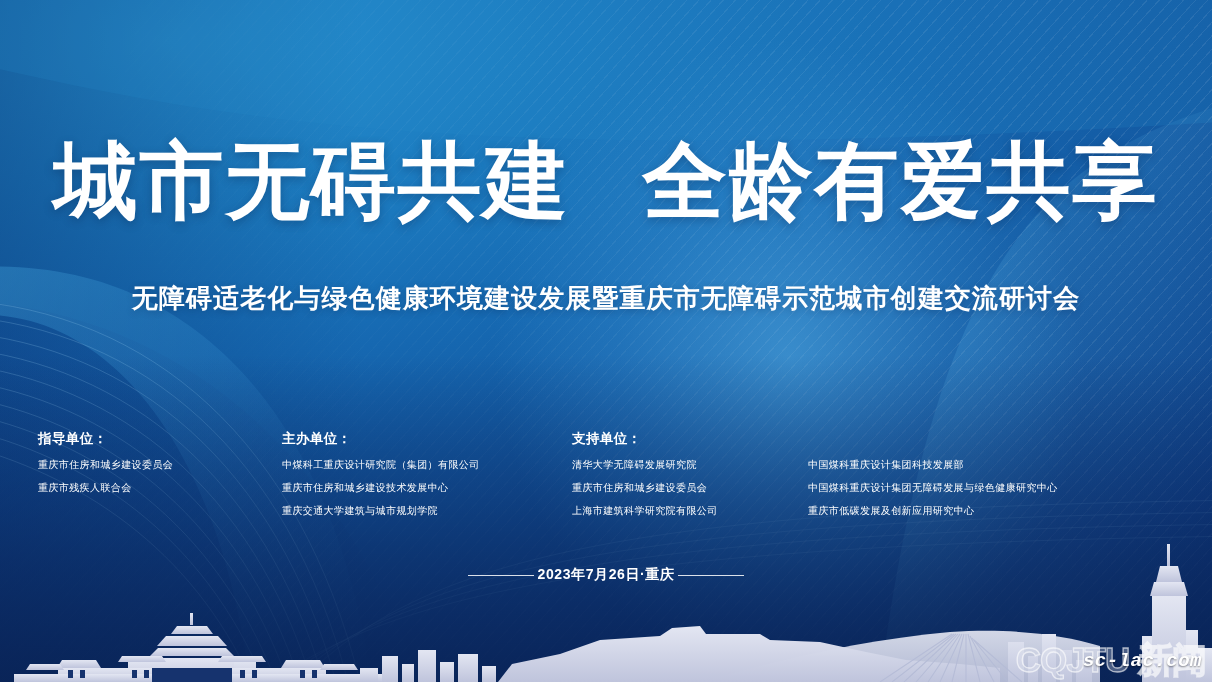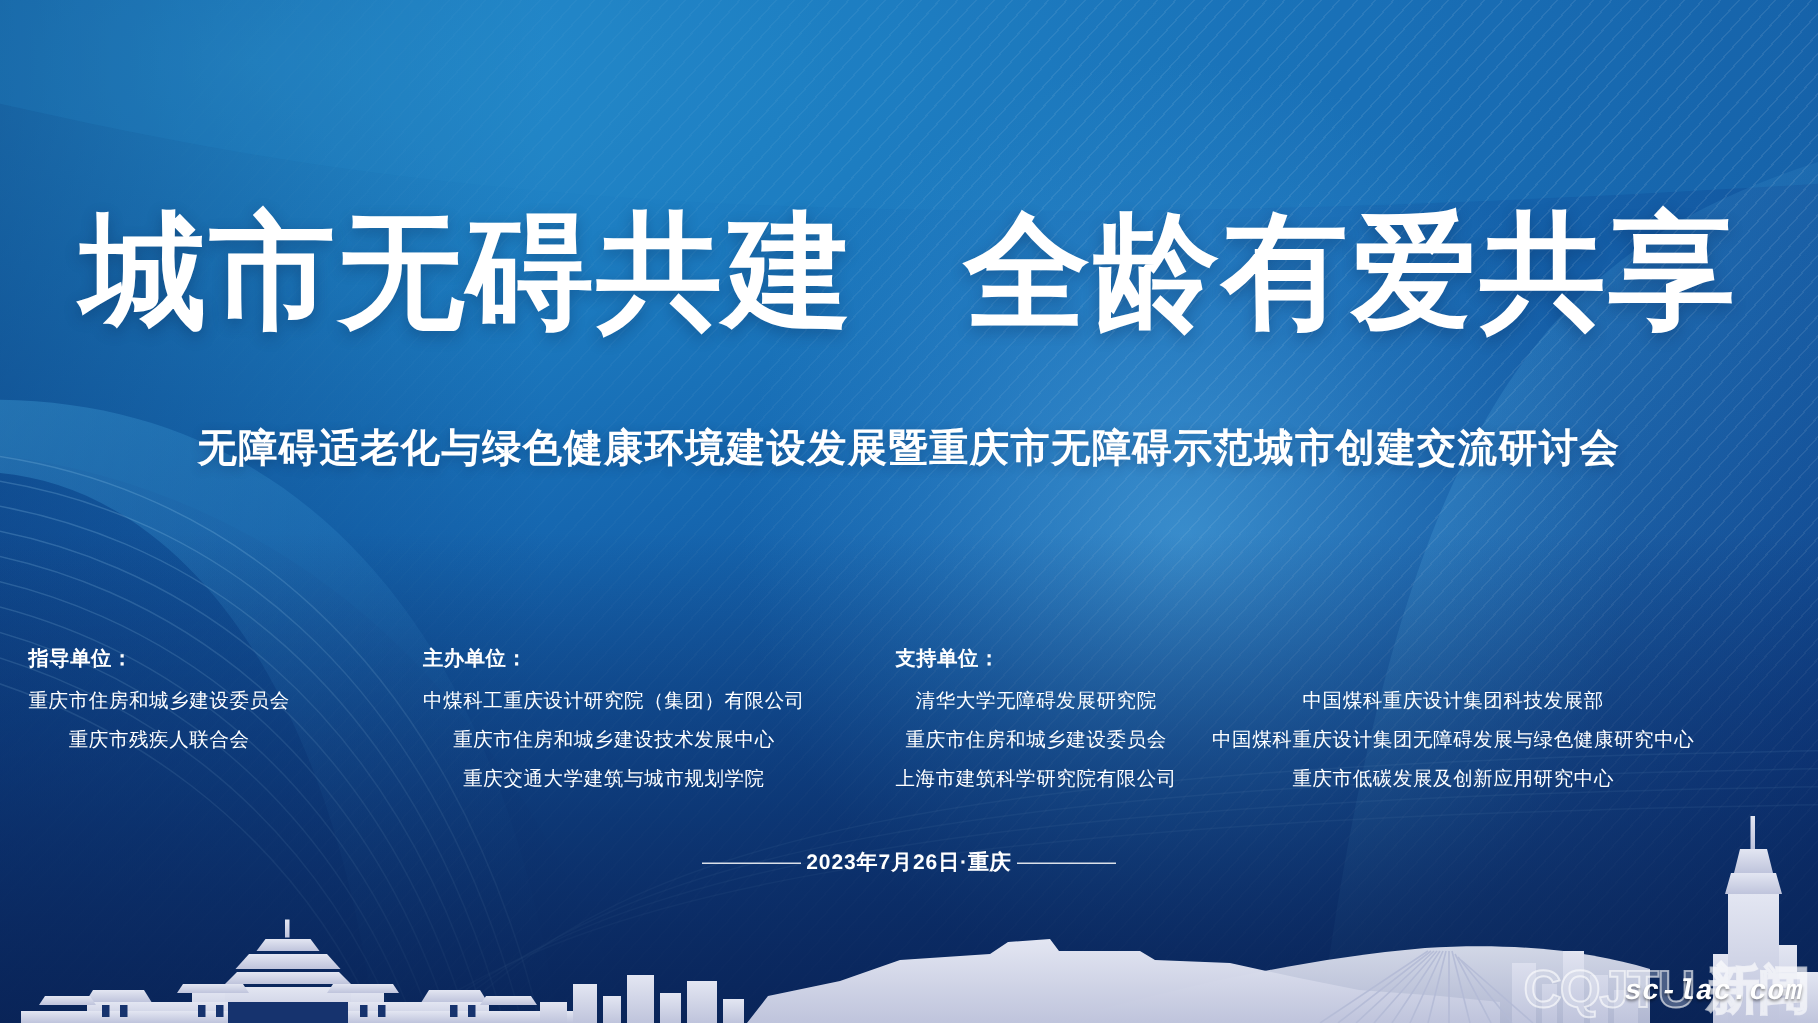--- a/index.html
+++ b/index.html
@@ -100,44 +100,43 @@
     text-shadow: 0 2px 7px rgba(6,30,70,0.30);
   }
 
   .orgs {
     position: absolute;
     left: 0; right: 0;
     top: 432px;
     height: 110px;
   }
   .org-col { position: absolute; top: 0; }
-  .org-col.c1 { left: 19px; }
+  .org-col.c1 { left: 38px; }
   .org-col.c2 { left: 282px; }
-  .org-col.c3 { left: 597px; }
+  .org-col.c3 { left: 572px; }
   .org-col.c4 { left: 808px; }
 
   .org-head {
     color: #ffffff;
     font-size: 13.5px;
     font-weight: 700;
     line-height: 1;
     margin-bottom: 14px;
     white-space: nowrap;
     letter-spacing: 0.4px;
   }
   .org-head.spacer { visibility: hidden; }
   .org-item {
     color: #ffffff;
-    font-size: 13px;
+    font-size: 10px;
     font-weight: 500;
     line-height: 1;
     margin-bottom: 13px;
     white-space: nowrap;
     letter-spacing: 0.4px;
-    text-align: center;
   }
 
   .dateline {
     position: absolute;
     left: 0; right: 0;
     top: 566px;
     display: flex;
     align-items: center;
     justify-content: center;
     gap: 4px;

